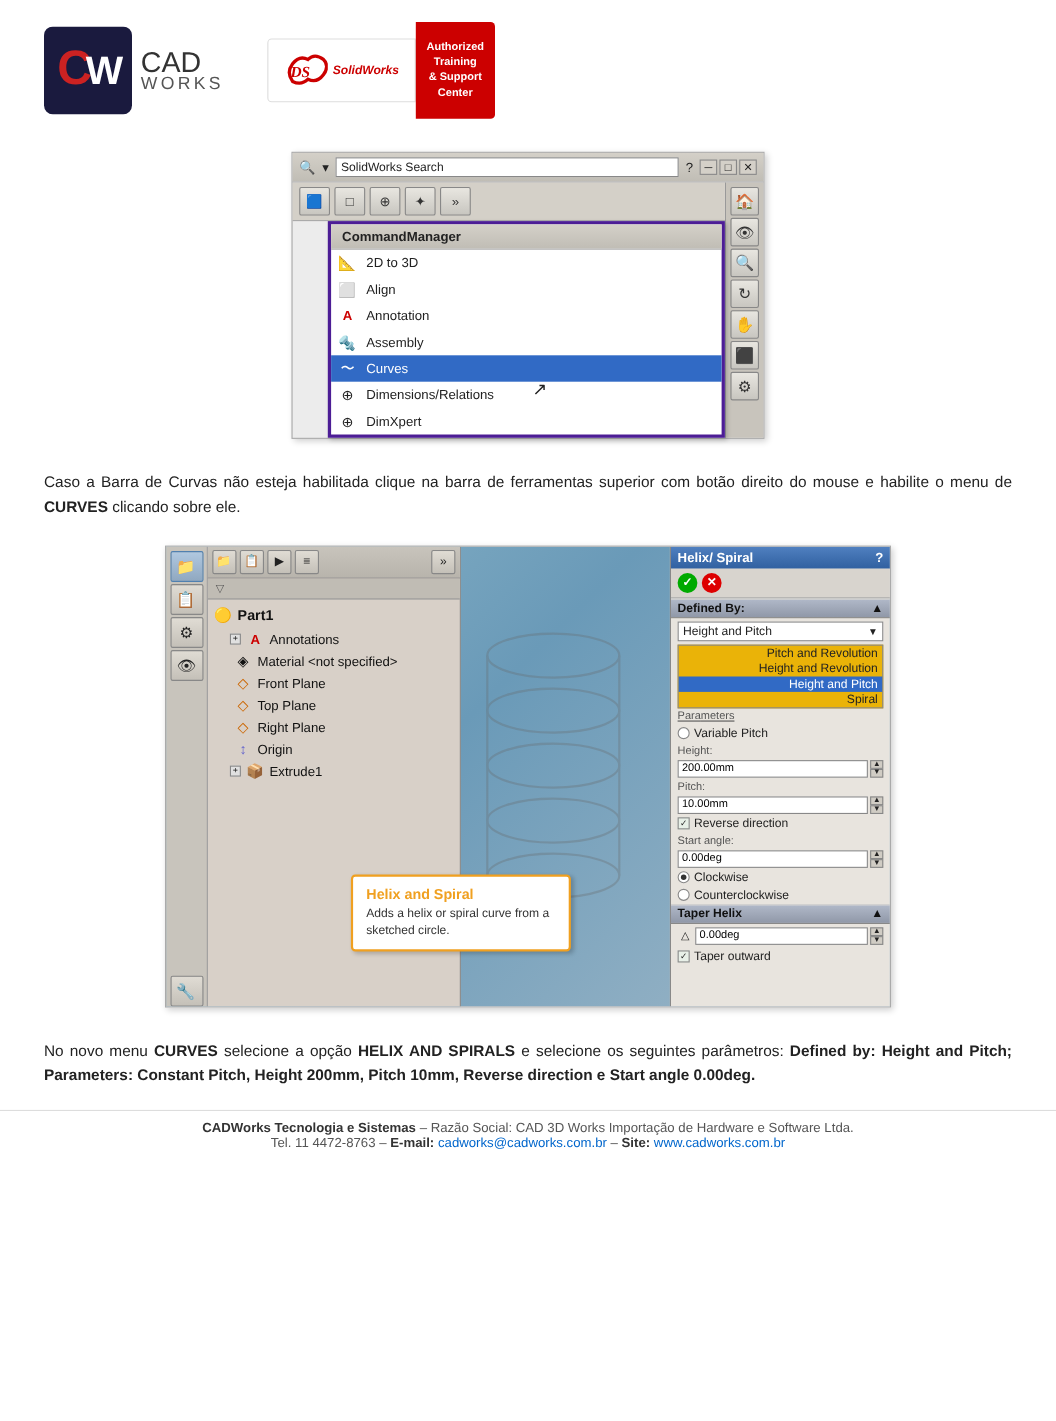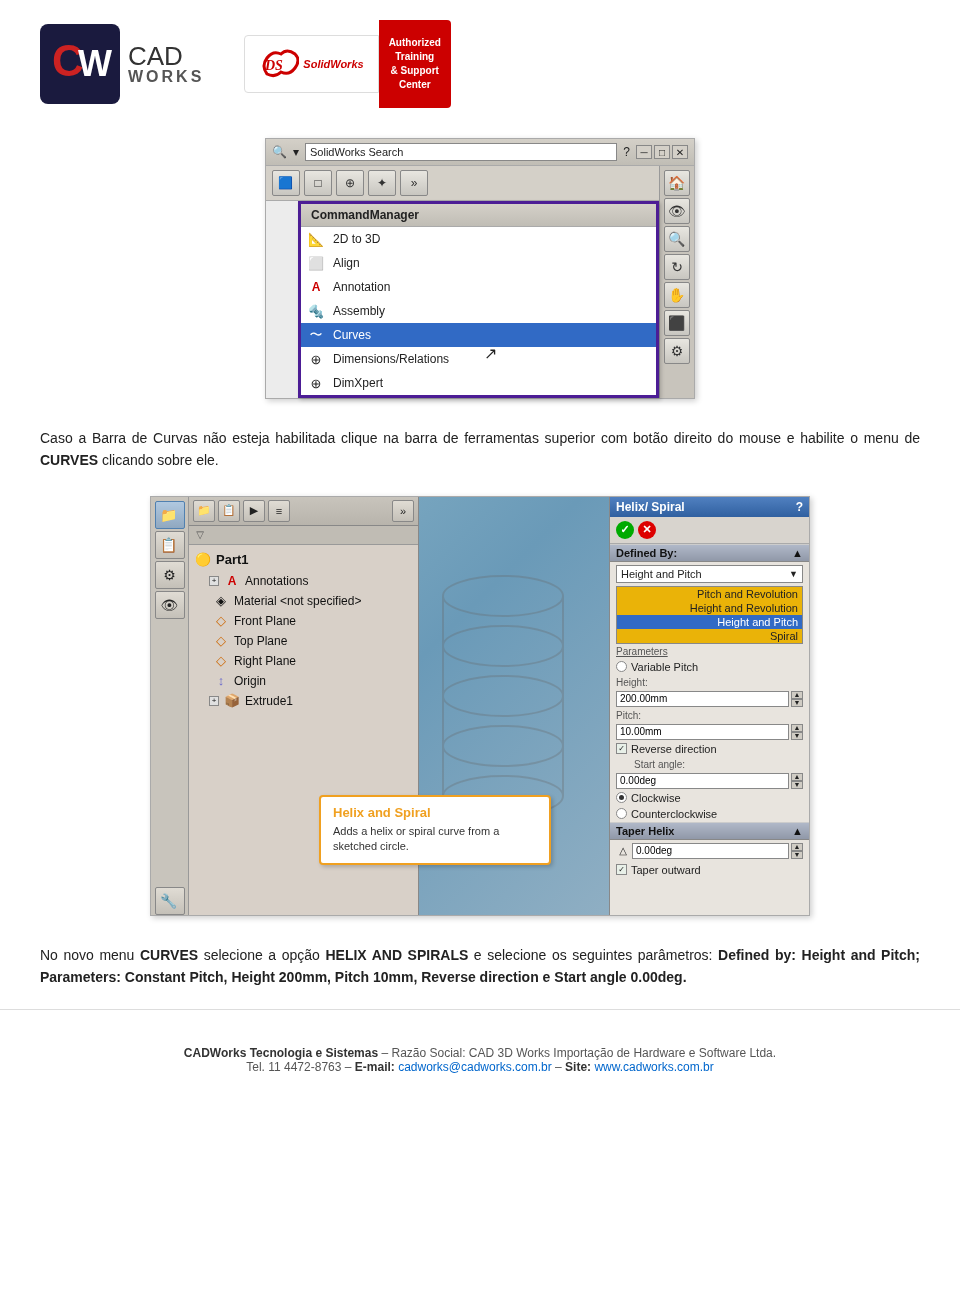--- a/index.html
+++ b/index.html
@@ -267,21 +267,21 @@
 
     
     .helix-tooltip {
       position: absolute;
       left: 130px;
       bottom: 50px;
       background: #fff;
       border: 2px solid #f0a020;
       border-radius: 4px;
       padding: 8px 12px;
-      width: 232px;
+      width: 200px;
       box-shadow: 2px 2px 4px rgba(0,0,0,0.2);
       z-index: 10;
     }
     .helix-tooltip-title {
       color: #f0a020;
       font-weight: bold;
       font-size: 13px;
       margin-bottom: 4px;
     }
     .helix-tooltip-desc {
@@ -484,21 +484,21 @@
     .desc-text2 {
       padding: 14px 40px 10px 40px;
       font-size: 14px;
       line-height: 1.6;
       text-align: justify;
     }
     .desc-text2 strong { font-weight: bold; }
 
     
     .footer {
-      padding: 36px 40px 16px 40px;
+      padding: 8px 40px 16px 40px;
       text-align: center;
       font-size: 12px;
       color: #555;
       border-top: 1px solid #ddd;
       margin-top: 10px;
     }
     .footer a { color: #0066cc; text-decoration: none; }
     .footer strong { font-weight: bold; color: #333; }
   </style>
 </head>
@@ -507,21 +507,21 @@
 <div class="header">
 
   <div class="logo-cw">
     <svg class="logo-cw-icon" viewBox="0 0 80 80">
       <rect width="80" height="80" rx="8" fill="#1a1a3e"></rect>
       <text x="12" y="52" font-size="44" font-weight="bold" font-family="Arial" fill="#cc2222">C</text>
       <text x="38" y="52" font-size="36" font-weight="bold" font-family="Arial" fill="#ffffff">W</text>
     </svg>
     <div class="logo-cw-text">
       <span style="font-size:26px;font-weight:400;color:#333;">CAD</span>
-      <span style="font-size:16px;font-weight:700;color:#555;letter-spacing:3px;">WORKS</span>
+      <span style="font-size:16px;font-weight:400;color:#555;letter-spacing:3px;">WORKS</span>
     </div>
   </div>
 
   <div class="logo-sw">
     <div style="background:#fff;border:1px solid #ddd;padding:10px 14px;border-radius:4px 0 0 4px;display:flex;align-items:center;gap:4px;">
       <svg width="40" height="36" viewBox="0 0 40 36">
         <path d="M8 28 Q2 20 8 12 Q14 4 22 8 Q28 2 36 8 Q42 14 36 22 Q30 30 22 26 Q16 32 8 28Z" fill="none" stroke="#cc0000" stroke-width="3"></path>
         <text x="6" y="24" font-size="14" font-weight="bold" font-family="serif" fill="#cc0000" font-style="italic">DS</text>
       </svg>
       <div style="font-size:11px;font-weight:bold;color:#cc0000;font-style:italic;">SolidWorks</div>
@@ -739,21 +739,21 @@
           <div class="hp-spin-btn">▲</div>
           <div class="hp-spin-btn">▼</div>
         </div>
       </div>
 
       <div class="hp-checkbox-row">
         <div class="hp-checkbox checked">✓</div>
         <span>Reverse direction</span>
       </div>
 
-      <div style="padding:2px 24px;font-size:10px;color:#555;">Start angle:</div>
+      <div style="padding:2px 6px;font-size:10px;color:#555;">Start angle:</div>
       <div class="hp-input-row">
         <input class="hp-input" type="text" value="0.00deg" readonly="" style="">
         <div class="hp-spinner">
           <div class="hp-spin-btn">▲</div>
           <div class="hp-spin-btn">▼</div>
         </div>
       </div>
 
       <div class="hp-radio-row">
         <div class="hp-radio checked"></div>

